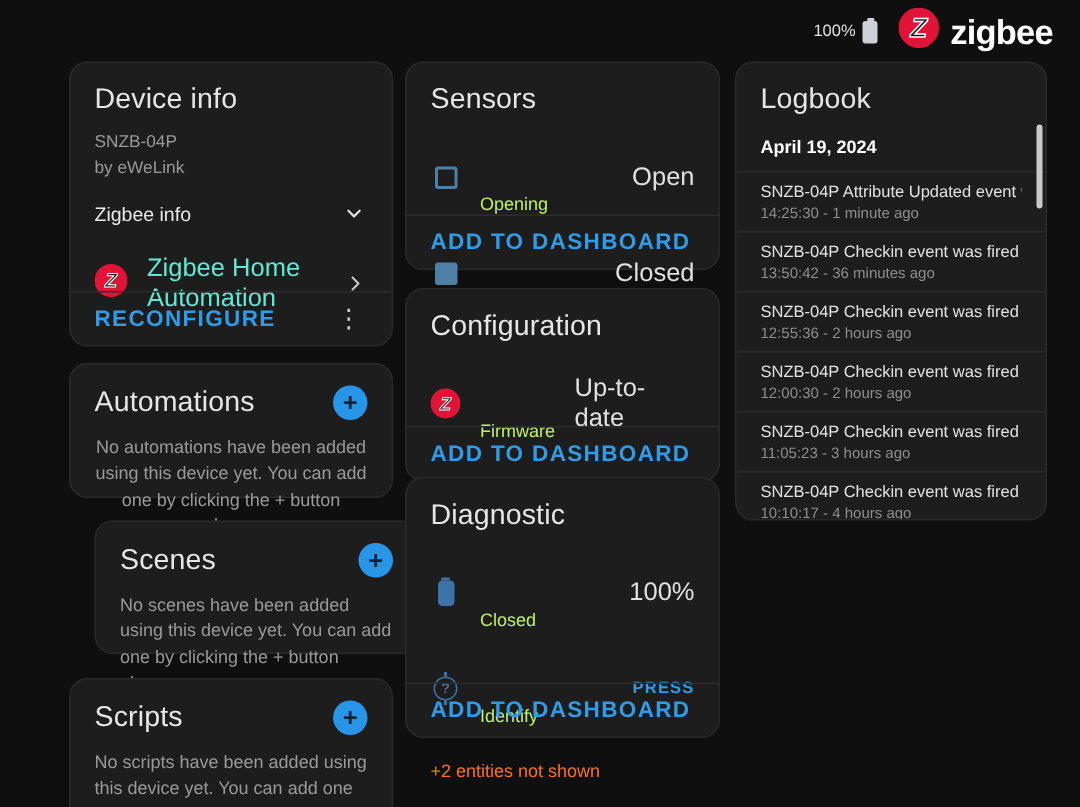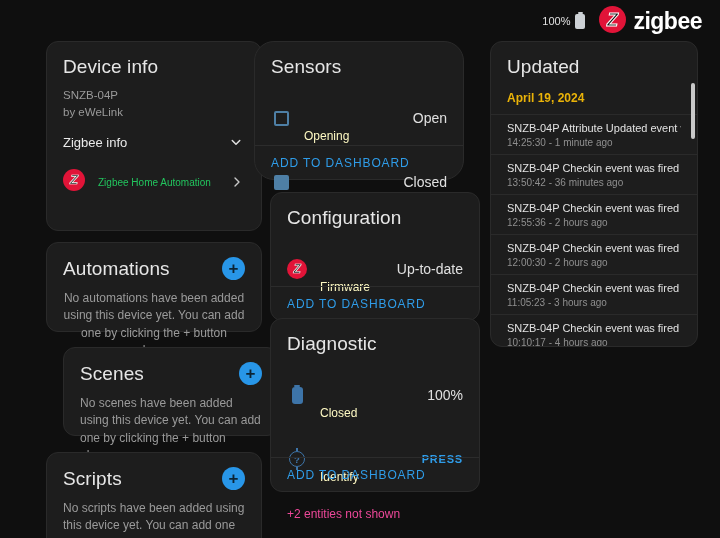--- a/index.html
+++ b/index.html
@@ -32,72 +32,72 @@
 
   
   .card {
     position: absolute; background: #1d1d1d;
     border: 1px solid #2a2a2a; border-radius: 12px;
   }
   #card-device      { left: 46px;  top: 41px;  width: 216px; height: 190px; }
   #card-automations { left: 46px;  top: 242px; width: 216px; height: 90px; text-align: center; }
   #card-scenes      { left: 63px;  top: 347px; width: 216px; height: 89px; }
   #card-scripts     { left: 46px;  top: 452px; width: 216px; height: 100px; }
-  #card-sensors     { left: 254px; top: 41px;  width: 210px; height: 139px; border-radius: 20px; }
+  #card-sensors     { left: 270px; top: 41px;  width: 210px; height: 139px; }
   #card-config      { left: 270px; top: 192px; width: 210px; height: 129px; }
   #card-diagnostic  { left: 270px; top: 318px; width: 210px; height: 174px; }
   #card-logbook     { left: 490px; top: 41px;  width: 208px; height: 306px; overflow: hidden; }
 
   .card-pad { padding: 14px 16px 0 16px; }
   .card-title { font-size: 19px; font-weight: 400; color: #e6e6e6; letter-spacing: 0.1px; }
   .title-row { display: flex; align-items: center; justify-content: space-between; }
 
   .muted { color: #9a9a9a; }
   .empty-text { font-size: 12px; color: #9a9a9a; line-height: 1.45; margin-top: 10px; }
 
   .card-footer {
     position: absolute; left: 0; right: 0; bottom: 0;
     border-top: 1px solid #2c2c2c;
     display: flex; align-items: center; justify-content: space-between;
     padding: 9px 16px; min-height: 34px;
   }
   .text-btn {
-    color: #2f9ce8; font-size: 12px; font-weight: 400; letter-spacing: 0.9px;
+    color: #2f9ce8; font-size: 15px; font-weight: 700; letter-spacing: 0.9px;
     cursor: pointer; background: none; border: none;
     font-family: "Liberation Sans", sans-serif;
   }
 
   
   .dev-sub { font-size: 11.5px; line-height: 15px; margin-top: 10px; }
   .zigbee-info-row {
     display: flex; align-items: center; justify-content: space-between;
     margin-top: 13px; cursor: pointer;
   }
   .zigbee-info-label { font-size: 13px; font-weight: 500; color: #eaeaea; }
   .integration-row {
     display: flex; align-items: center; gap: 13px; margin-top: 18px; cursor: pointer;
   }
-  .integration-label { font-size: 10px; color: #22c55e; flex: 1; }
+  .integration-label { font-size: 17px; color: #5eead4; flex: 1; }
   .kebab { font-size: 17px; color: #cfcfcf; cursor: pointer; line-height: 1; padding: 0 4px; }
 
   
   .plus-btn {
     width: 23px; height: 23px; border-radius: 50%;
     background: #2896e8; color: #0c2435;
     display: flex; align-items: center; justify-content: center;
     font-size: 17px; font-weight: 700; line-height: 1; cursor: pointer;
     user-select: none; padding-bottom: 1px;
   }
 
   
   .entity-rows { margin-top: 8px; }
   .entity-row { display: flex; align-items: center; gap: 13px; padding: 7px 0; cursor: pointer; }
   .entity-icon-cell { width: 20px; display: flex; align-items: center; justify-content: center; }
-  .entity-name { font-size: 12px; color: #fef9c3; flex: 1; margin-top: 36px; }
-  .entity-value { font-size: 14px; color: #e0e0e0; }
+  .entity-name { font-size: 12px; color: #bef264; flex: 1; margin-top: 36px; }
+  .entity-value { font-size: 17px; color: #e0e0e0; }
   .entity-value.press { color: #2f9ce8; font-weight: 700; font-size: 11px; letter-spacing: 0.8px; cursor: pointer; }
 
   .win-icon { width: 15px; height: 15px; border: 2.5px solid #4e7fa5; border-radius: 2px; }
   .win-icon.closed { background: #4e7fa5; }
 
   .diag-batt {
     width: 11px; height: 17px; background: #3d74a8; border-radius: 3px; position: relative;
   }
   .diag-batt::before {
     content: ""; position: absolute; top: -2px; left: 2.5px;
@@ -107,24 +107,24 @@
     width: 16px; height: 16px; border: 1.6px solid #3d74a8; border-radius: 50%;
     display: flex; align-items: center; justify-content: center;
     color: #3d74a8; font-size: 9.5px; font-weight: 700; position: relative;
   }
   .identify-icon::before, .identify-icon::after {
     content: ""; position: absolute; background: #3d74a8;
   }
   .identify-icon::before { width: 2px; height: 3px; top: -4px; left: 5.5px; }
   .identify-icon::after  { width: 2px; height: 3px; bottom: -4px; left: 5.5px; }
 
-  .more-link { font-size: 12px; color: #ec4899; margin-top: 16px; cursor: pointer; display: inline-block; }
-
-  
-  .lb-date { font-size: 12px; font-weight: 700; color: #eab308; margin-top: 13px; margin-bottom: 9px; }
+  .more-link { font-size: 12px; color: #f97316; margin-top: 16px; cursor: pointer; display: inline-block; }
+
+  
+  .lb-date { font-size: 12px; font-weight: 700; color: #ffffff; margin-top: 13px; margin-bottom: 9px; }
   .lb-entry { padding: 7px 16px 6px 16px; border-top: 1px solid #2a2a2a; cursor: pointer; }
   .lb-msg { font-size: 11px; color: #e2e2e2; white-space: nowrap; overflow: hidden; }
   .lb-time { font-size: 10px; color: #8f8f8f; margin-top: 3px; white-space: nowrap; }
   .lb-scrollbar {
     position: absolute; top: 41px; right: 2px; width: 4px; height: 56px;
     background: #c9c9c9; border-radius: 2px; cursor: pointer;
   }
 
   
   .chev { display: inline-flex; }
@@ -171,20 +171,24 @@
           </svg>
         </span>
         <span class="integration-label">Zigbee Home Automation</span>
         <span class="chev">
           <svg width="16" height="16" viewBox="0 0 24 24">
               <path d="M9 6l6 6-6 6" stroke="#c9c9c9" stroke-width="2" fill="none" stroke-linecap="round" stroke-linejoin="round"></path>
             </svg>
         </span>
       </div>
     </div>
+    <div class="card-footer">
+      <button class="text-btn">RECONFIGURE</button>
+      <span class="kebab">⋮</span>
+    </div>
   </div>
 
   <div class="card" id="card-automations">
     <div class="card-pad">
       <div class="title-row">
         <span class="card-title">Automations</span>
         <span class="plus-btn">+</span>
       </div>
       <div class="empty-text">No automations have been added using this device yet. You can add one by clicking the + button above.</div>
     </div>
@@ -277,21 +281,21 @@
       </div>
       <span class="more-link">+2 entities not shown</span>
     </div>
     <div class="card-footer">
       <button class="text-btn">ADD TO DASHBOARD</button>
     </div>
   </div>
 
   <div class="card" id="card-logbook">
     <div class="card-pad" style="padding-bottom:0;">
-      <div class="card-title">Updated</div>
+      <div class="card-title">Logbook</div>
       <div class="lb-date">April 19, 2024</div>
     </div>
     <div>
       <div class="lb-entry">
         <div class="lb-msg">SNZB-04P Attribute Updated event was fired</div>
         <div class="lb-time">14:25:30 - 1 minute ago</div>
       </div>
       <div class="lb-entry">
         <div class="lb-msg">SNZB-04P Checkin event was fired</div>
         <div class="lb-time">13:50:42 - 36 minutes ago</div>

